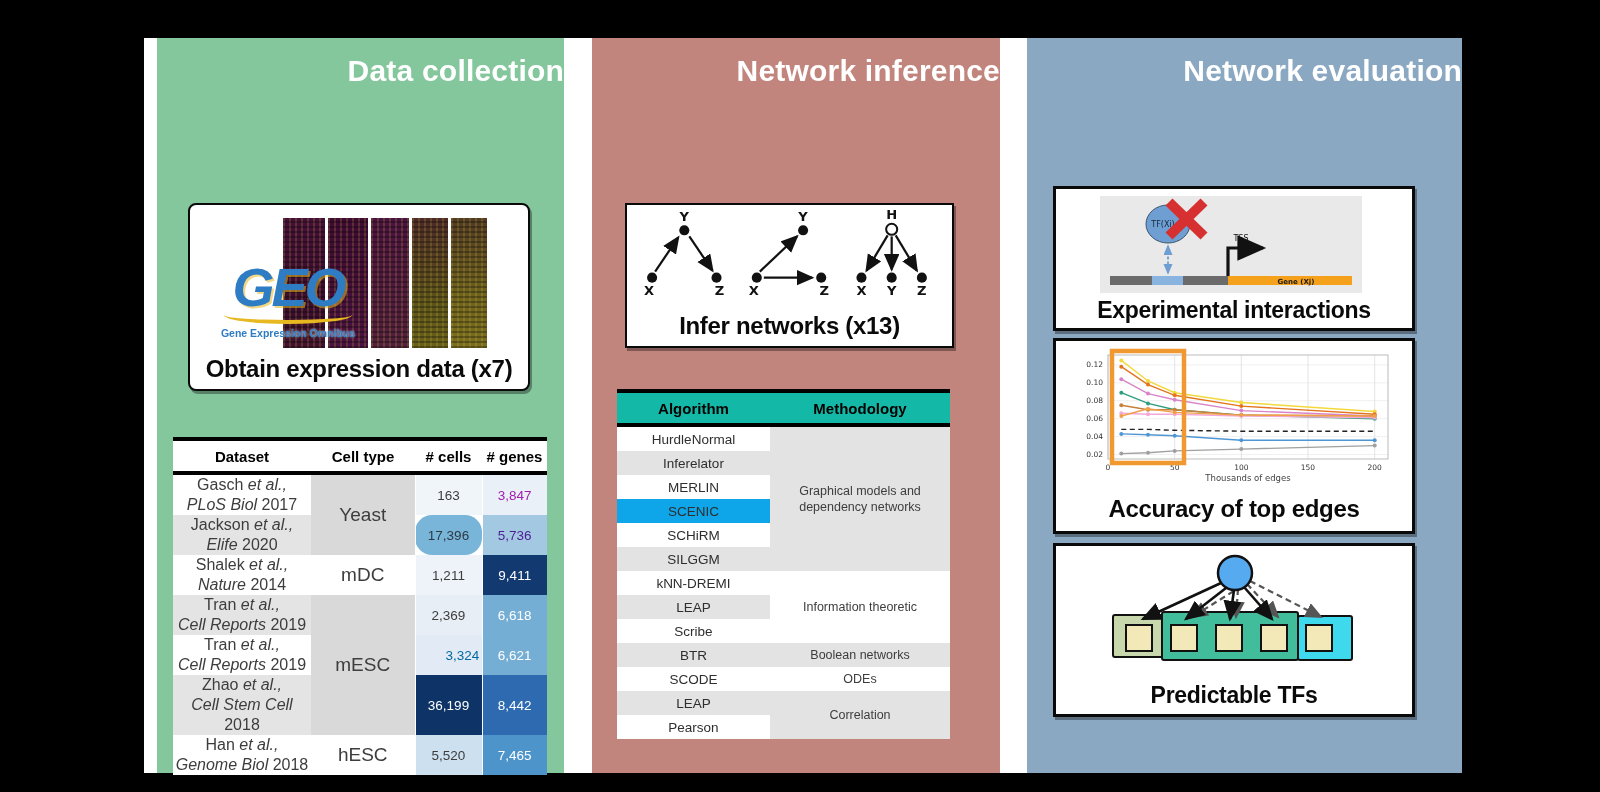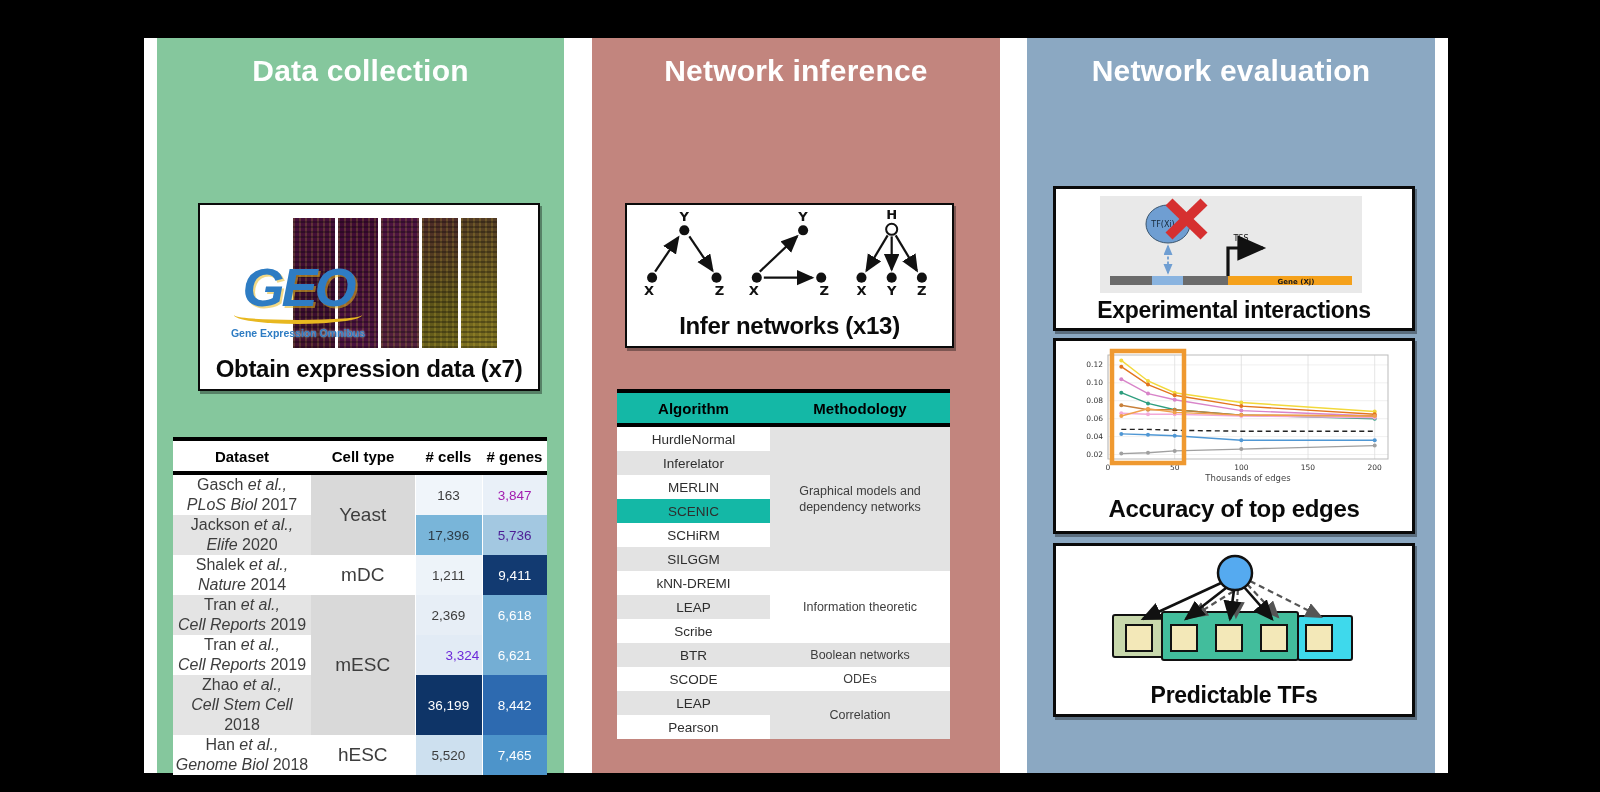--- a/index.html
+++ b/index.html
@@ -3,26 +3,26 @@
 <meta charset="utf-8">
 <style>
   html,body{margin:0;padding:0;background:#000;}
   .stage{position:relative;width:1600px;height:792px;background:#000;overflow:hidden;
          font-family:"Liberation Sans",sans-serif;}
   .content{position:absolute;left:144px;top:38px;width:1304px;height:735px;background:#ffffff;}
   .panel{position:absolute;top:0;height:735px;}
   #panel-green{left:13px;width:407px;}
   #panel-red{left:448px;width:408px;}
   #panel-blue{left:883px;width:408px;}
-  .panel-title{margin:0;padding-top:16px;text-align:center;color:#fff;font-size:30px;font-weight:700;letter-spacing:.2px;}
+  .panel-title{margin:0;padding-top:16px;text-align:right;color:#fff;font-size:30px;font-weight:700;letter-spacing:.2px;}
   .card{position:absolute;background:#fff;border:2px solid #0a0a0a;box-shadow:2px 3px 0 rgba(0,0,0,.35);}
   .card-caption{position:absolute;left:0;right:0;bottom:6px;text-align:center;font-weight:700;color:#0a0a0a;font-size:24px;letter-spacing:-.3px;}
 
   
-  #geo-card{left:41px;top:165px;width:338px;height:184px;}
+  #geo-card{left:31px;top:165px;width:338px;height:184px;border-radius:8px;}
   #heatmap{position:absolute;left:93px;top:13px;height:130px;display:flex;gap:3px;}
   .hm-col{height:130px;}
   .hm-1{width:42px;background:linear-gradient(180deg,#451038,#3a0d30 70%,#42122f);}
   .hm-2{width:40px;background:linear-gradient(180deg,#3f0b33,#4a1240);}
   .hm-3{width:38px;background:linear-gradient(180deg,#4a1240,#52203c);}
   .hm-4{width:36px;background:linear-gradient(180deg,#4c2a28,#5c531a 65%,#6a611c);}
   .hm-5{width:36px;background:linear-gradient(180deg,#513a24,#6e621e 60%,#7a6e20);}
   .hm-col{background-blend-mode:normal;}
   .hm-tex{position:absolute;inset:0;background:
       repeating-linear-gradient(0deg, rgba(0,0,0,.28) 0 2px, transparent 2px 5px),
@@ -121,21 +121,21 @@
               </td>
               <td class="ds-type" rowspan="2" style="background: rgb(217, 217, 217);">Yeast</td>
               <td class="ds-num" style="background: rgb(240, 245, 250); color: rgb(61, 61, 61);">163</td>
               <td class="ds-num" style="background: rgb(233, 240, 248); color: #a21caf;">3,847</td>
             </tr>
             <tr>
               <td class="ds-ref" style="background: rgb(228, 228, 228);">
                 <div>Jackson <i>et al.,</i></div>
                 <div><i>Elife</i> 2020</div>
               </td>
-              <td class="ds-num" style="background: rgb(121, 181, 217); color: rgb(44, 58, 69);">17,396</td>
+              <td class="ds-num" style="background: rgb(121, 181, 217); color: rgb(44, 58, 69); border-radius: 17px;">17,396</td>
               <td class="ds-num" style="background: rgb(163, 200, 225); color: #4c1d95;">5,736</td>
             </tr>
             <tr>
               <td class="ds-ref" style="background: rgb(255, 255, 255);">
                 <div>Shalek <i>et al.,</i></div>
                 <div><i>Nature</i> 2014</div>
               </td>
               <td class="ds-type" rowspan="1" style="background: rgb(255, 255, 255);">mDC</td>
               <td class="ds-num" style="background: rgb(237, 243, 249); color: rgb(61, 61, 61);">1,211</td>
               <td class="ds-num" style="background: rgb(18, 58, 113); color: rgb(255, 255, 255);">9,411</td>
@@ -147,21 +147,21 @@
               </td>
               <td class="ds-type" rowspan="3" style="background: rgb(217, 217, 217);">mESC</td>
               <td class="ds-num" style="background: rgb(231, 238, 246); color: rgb(61, 61, 61);">2,369</td>
               <td class="ds-num" style="background: rgb(116, 174, 212); color: rgb(255, 255, 255);">6,618</td>
             </tr>
             <tr>
               <td class="ds-ref" style="background: rgb(255, 255, 255);">
                 <div>Tran <i>et al.,</i></div>
                 <div><i>Cell Reports</i> 2019</div>
               </td>
-              <td class="ds-num" style="background: rgb(226, 235, 245); color: #6d28d9; padding-left: 28px;">3,324</td>
+              <td class="ds-num" style="background: rgb(226, 235, 245); color: #0369a1; padding-left: 28px;">3,324</td>
               <td class="ds-num" style="background: rgb(116, 174, 212); color: rgb(255, 255, 255);">6,621</td>
             </tr>
             <tr>
               <td class="ds-ref" style="background: rgb(228, 228, 228);">
                 <div>Zhao <i>et al.,</i></div>
                 <div><i>Cell Stem Cell</i> 2018</div>
               </td>
               <td class="ds-num" style="background: rgb(14, 52, 103); color: rgb(255, 255, 255);">36,199</td>
               <td class="ds-num" style="background: rgb(45, 106, 176); color: rgb(255, 255, 255);">8,442</td>
             </tr>
@@ -237,21 +237,21 @@
               <td class="alg-name" style="background: rgb(255, 255, 255);">HurdleNormal</td>
               <td class="alg-meth" rowspan="6" style="background: rgb(227, 227, 227);">Graphical models and dependency networks</td>
             </tr>
             <tr>
               <td class="alg-name" style="background: rgb(227, 227, 227);">Inferelator</td>
             </tr>
             <tr>
               <td class="alg-name" style="background: rgb(255, 255, 255);">MERLIN</td>
             </tr>
             <tr>
-              <td class="alg-name" style="background: #14b8a6;">SCENIC</td>
+              <td class="alg-name" style="background: #0ea5e9;">SCENIC</td>
             </tr>
             <tr>
               <td class="alg-name" style="background: rgb(255, 255, 255);">SCHiRM</td>
             </tr>
             <tr>
               <td class="alg-name" style="background: rgb(227, 227, 227);">SILGGM</td>
             </tr>
             <tr>
               <td class="alg-name" style="background: rgb(255, 255, 255);">kNN-DREMI</td>
               <td class="alg-meth" rowspan="3" style="background: rgb(255, 255, 255);">Information theoretic</td>
@@ -274,21 +274,21 @@
               <td class="alg-name" style="background: rgb(227, 227, 227);">LEAP</td>
               <td class="alg-meth" rowspan="2" style="background: rgb(227, 227, 227);">Correlation</td>
             </tr>
             <tr>
               <td class="alg-name" style="background: rgb(255, 255, 255);">Pearson</td>
             </tr>
           </tbody>
       </table>
     </section>
 
-    <section class="panel" id="panel-blue" style="background: rgb(139, 168, 194);">
+    <section class="panel" id="panel-blue" style="background: rgb(139, 168, 194); padding-left: 27px;">
       <h2 class="panel-title">Network evaluation</h2>
 
       <div class="card" id="exp-card">
         <svg id="exp-svg" width="262" height="97" viewBox="0 0 262 97">
           <defs>
             <marker id="mBlk" markerWidth="10" markerHeight="9" refX="8" refY="4" orient="auto">
               <path d="M0,0 L9,4 L0,8 Z" fill="#111"></path>
             </marker>
             <marker id="mBlu" markerWidth="7" markerHeight="7" refX="5" refY="2.5" orient="auto">
               <path d="M0,0 L6,2.5 L0,5 Z" fill="#6f9ed2"></path>

